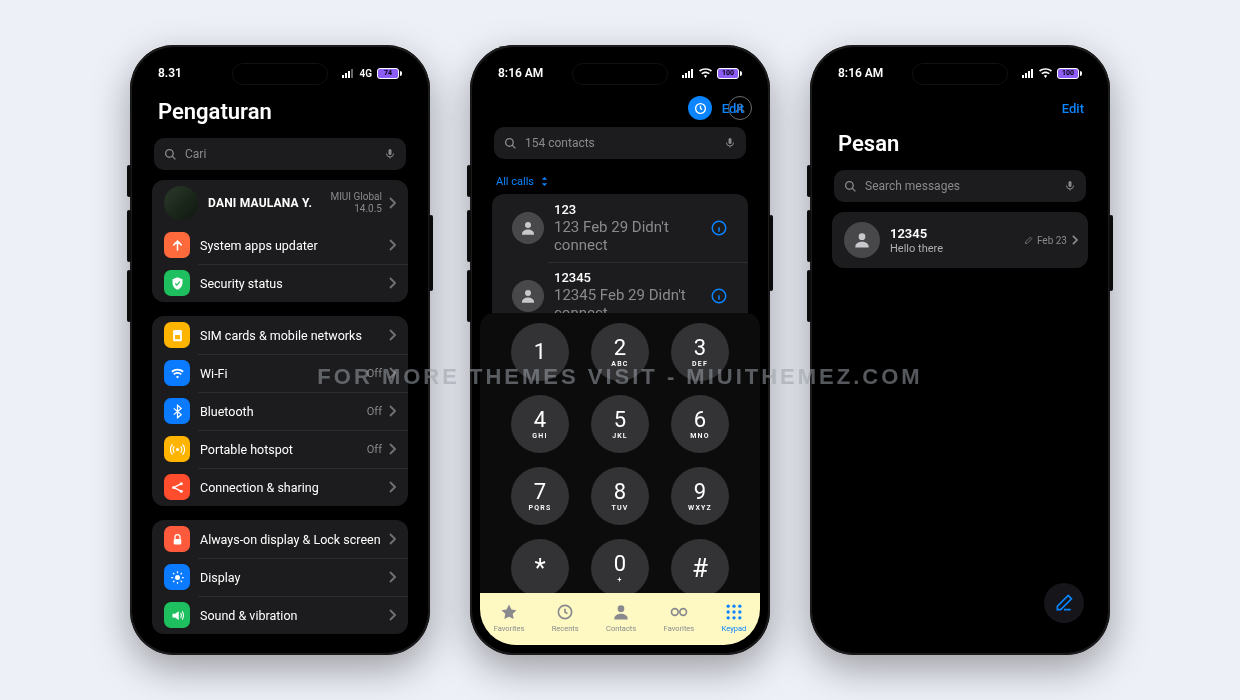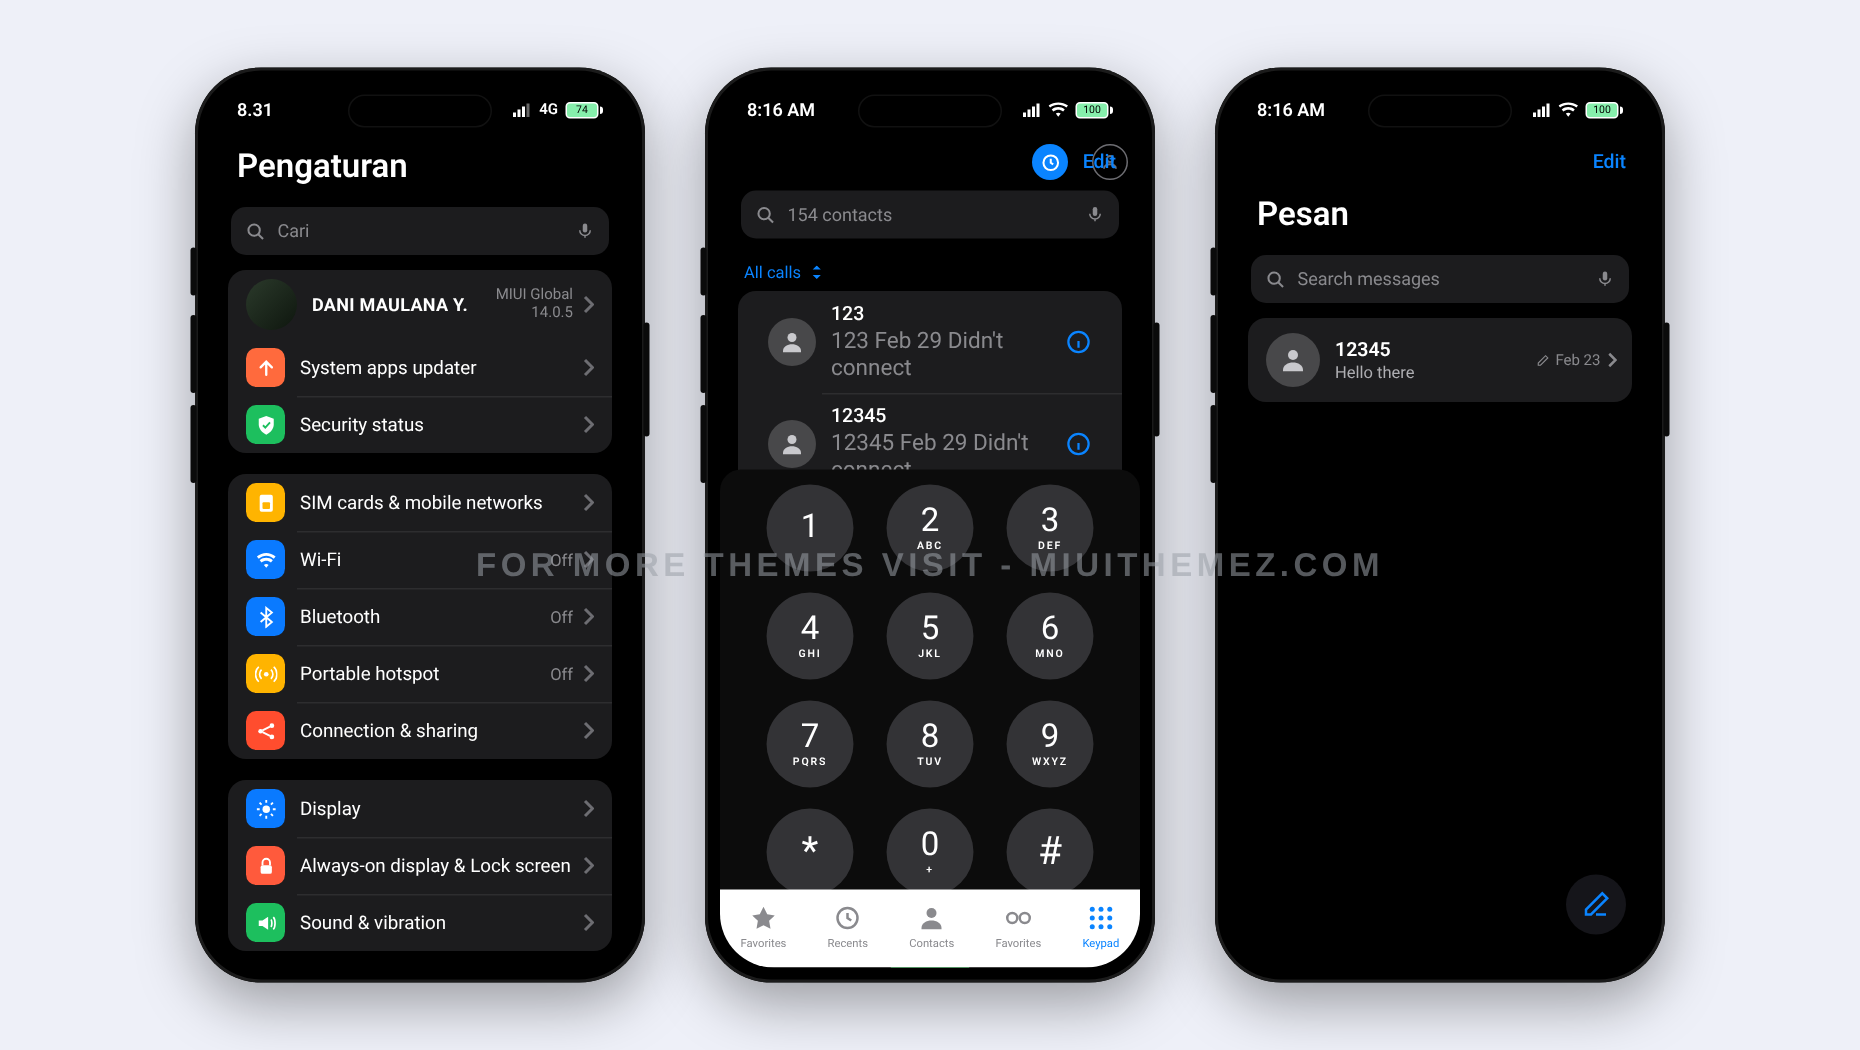--- a/index.html
+++ b/index.html
@@ -10,21 +10,21 @@
   .side-l1{left:-3px;top:120px;width:4px;height:32px}
   .side-l2{left:-3px;top:165px;width:4px;height:52px}
   .side-l3{left:-3px;top:225px;width:4px;height:52px}
   .side-r{right:-3px;top:170px;width:4px;height:76px}
   .screen{width:100%;height:100%;background:#000;border-radius:36px;overflow:hidden;position:relative;color:#fff}
   .notch{position:absolute;top:8px;left:50%;transform:translateX(-50%);width:96px;height:22px;background:#000;border-radius:14px;z-index:10;border:1px solid #111}
   .status{display:flex;justify-content:space-between;align-items:center;height:36px;padding:0 18px;font-size:12px;font-weight:600}
   .status .right{display:flex;align-items:center;gap:5px;font-size:10px}
   .status .right svg{display:block}
   .batt{display:inline-flex;align-items:center}
-  .batt-box{width:22px;height:11px;border:1px solid #fff;border-radius:3px;position:relative;display:flex;align-items:center;justify-content:center;font-size:7px;font-weight:400;background:#86efac;color:#000}
+  .batt-box{width:22px;height:11px;border:1px solid #fff;border-radius:3px;position:relative;display:flex;align-items:center;justify-content:center;font-size:7px;font-weight:700;background:#8b5cf6;color:#000}
   .batt-tip{width:2px;height:5px;background:#fff;border-radius:0 2px 2px 0;margin-left:1px}
 
   
   h1{font-size:22px;font-weight:600;padding:8px 18px 10px}
   .search{margin:4px 14px 10px;background:#1c1c1e;border-radius:10px;height:32px;display:flex;align-items:center;padding:0 10px;gap:8px}
   .search input{flex:1;background:transparent;border:0;outline:0;color:#fff;font-size:12px}
   .search input::placeholder{color:#8a8a8e}
   .mic,.mag{color:#8a8a8e}
   .card{background:#1c1c1e;margin:0 12px 14px;border-radius:12px;overflow:hidden}
   .row{display:flex;align-items:center;min-height:38px;padding:6px 12px;position:relative}
@@ -53,21 +53,21 @@
   .call-txt .n{font-size:13px;font-weight:500}
   .call-txt .d{font-size:15px;color:#8a8a8e;margin-top:1px}
   .info-ic{color:#0a84ff}
   .dial-sheet{position:absolute;left:0;right:0;bottom:0;top:258px;background:#0c0c0c;border-top-left-radius:14px;border-top-right-radius:14px;padding-top:10px}
   .pad{display:grid;grid-template-columns:repeat(3,58px);grid-auto-rows:58px;gap:14px 22px;justify-content:center}
   .key{background:#333336;border-radius:50%;display:flex;flex-direction:column;align-items:center;justify-content:center;color:#fff}
   .key .num{font-size:22px;font-weight:400;line-height:1}
   .key .let{font-size:7px;letter-spacing:1.2px;margin-top:1px;font-weight:600}
   .key.star .num,.key.hash .num{font-size:26px}
   .callbtn{width:56px;height:56px;border-radius:50%;background:#30d158;display:flex;align-items:center;justify-content:center;margin:10px auto 0}
-  .tabbar{position:absolute;left:0;right:0;bottom:0;height:52px;display:flex;justify-content:space-around;align-items:center;padding-bottom:4px;background:#ffffff}
+  .tabbar{position:absolute;left:0;right:0;bottom:0;height:52px;display:flex;justify-content:space-around;align-items:center;padding-bottom:4px;background:#fef9c3}
   .tab{display:flex;flex-direction:column;align-items:center;gap:2px;color:#8a8a8e}
   .tab.active{color:#0a84ff}
   .tab .tl{font-size:7.5px}
   .tab svg{width:20px;height:20px}
 
   
   .msg-row{display:flex;align-items:center;padding:10px 10px 10px 12px;position:relative}
   .msg-row .call-av{width:36px;height:36px}
   .msg-txt{flex:1}
   .msg-txt .n{font-size:13px;font-weight:600}
@@ -219,39 +219,39 @@
               <div class="lbl">Connection &amp; sharing</div>
               <svg class="chev" width="8" height="12" viewBox="0 0 8 12" fill="none" stroke="currentColor" stroke-width="2">
                 <path d="M2 1l5 5-5 5"></path>
               </svg>
             </div>
           </div>
         </div>
     <div class="card">
           <div id="grp-c">
             <div class="row">
+              <div class="icn" style="background:#ff5a3c">
+                <svg viewBox="0 0 24 24">
+                  <rect x="6" y="11" width="12" height="9" rx="2" fill="#fff"></rect>
+                  <path d="M8 11V8a4 4 0 0 1 8 0v3" stroke="#fff" stroke-width="2" fill="none"></path>
+                </svg>
+              </div>
+              <div class="lbl">Always-on display &amp; Lock screen</div>
+              <svg class="chev" width="8" height="12" viewBox="0 0 8 12" fill="none" stroke="currentColor" stroke-width="2">
+                <path d="M2 1l5 5-5 5"></path>
+              </svg>
+            </div>
+            <div class="row">
               <div class="icn" style="background:#0a7aff">
                 <svg viewBox="0 0 24 24">
                   <circle cx="12" cy="12" r="4" fill="#fff"></circle>
                   <path d="M12 2v3M12 19v3M2 12h3M19 12h3M4.9 4.9l2.1 2.1M17 17l2.1 2.1M19.1 4.9 17 7M7 17l-2.1 2.1" stroke="#fff" stroke-width="2"></path>
                 </svg>
               </div>
               <div class="lbl">Display</div>
-              <svg class="chev" width="8" height="12" viewBox="0 0 8 12" fill="none" stroke="currentColor" stroke-width="2">
-                <path d="M2 1l5 5-5 5"></path>
-              </svg>
-            </div>
-            <div class="row">
-              <div class="icn" style="background:#ff5a3c">
-                <svg viewBox="0 0 24 24">
-                  <rect x="6" y="11" width="12" height="9" rx="2" fill="#fff"></rect>
-                  <path d="M8 11V8a4 4 0 0 1 8 0v3" stroke="#fff" stroke-width="2" fill="none"></path>
-                </svg>
-              </div>
-              <div class="lbl">Always-on display &amp; Lock screen</div>
               <svg class="chev" width="8" height="12" viewBox="0 0 8 12" fill="none" stroke="currentColor" stroke-width="2">
                 <path d="M2 1l5 5-5 5"></path>
               </svg>
             </div>
             <div class="row">
               <div class="icn" style="background:#1dbf5e">
                 <svg viewBox="0 0 24 24">
                   <path d="M4 9v6h4l6 4V5L8 9H4z" fill="#fff"></path>
                   <path d="M17 8c1.3 1.2 1.3 6.8 0 8M19.5 5.5c2.5 2.3 2.5 10.7 0 13" stroke="#fff" stroke-width="1.8" fill="none"></path>
                 </svg>

